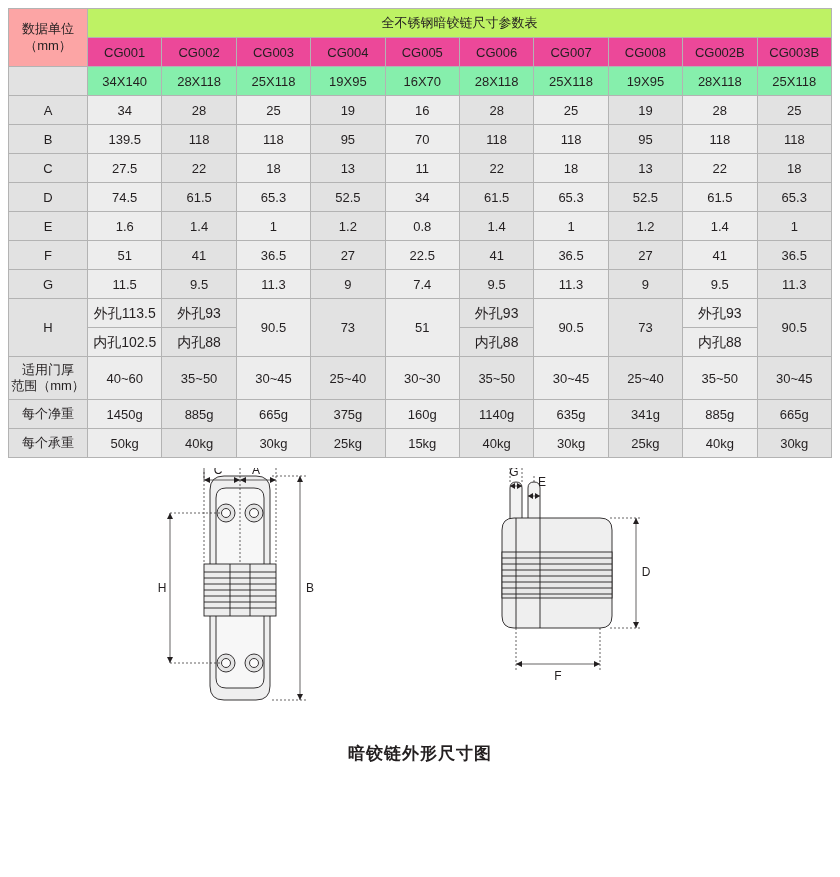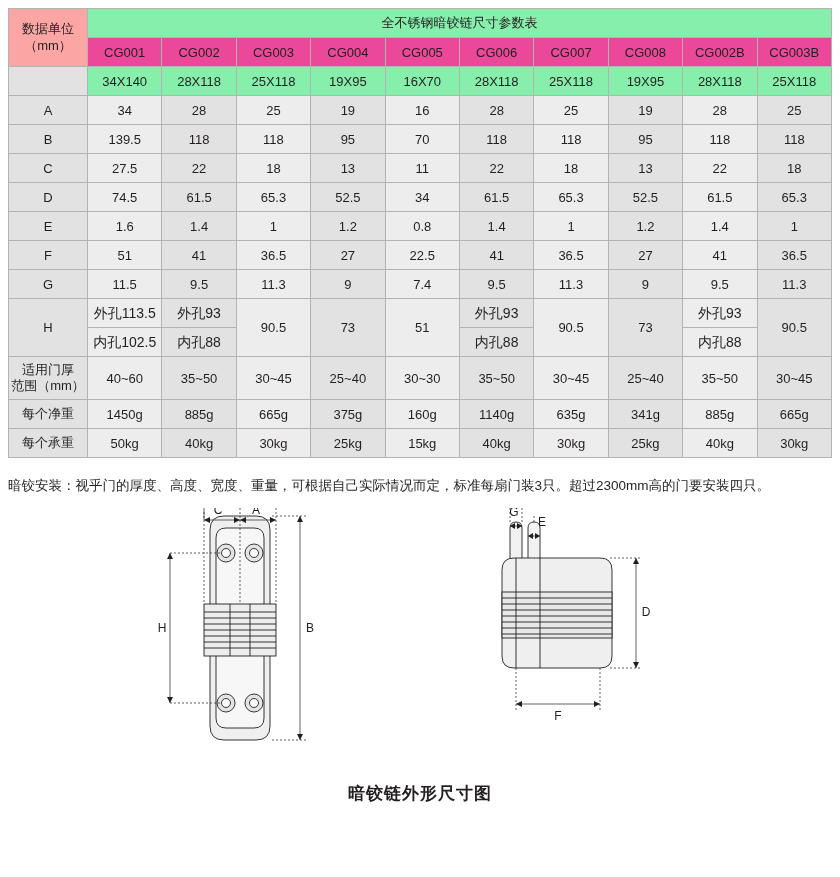--- a/index.html
+++ b/index.html
@@ -31,21 +31,21 @@
     border: 1px solid #b3b3b3;
     text-align: center;
     vertical-align: middle;
     font-size: 13px;
     font-weight: normal;
     padding: 0;
     height: 28px;
     color: #231f20;
   }
   .title-cell {
-    background: #86efac;
+    background: #bef264;
     font-size: 15px;
     font-weight: bold;
     height: 30px;
   }
   .unit-cell {
     background: #fca5a5;
     font-size: 12.5px;
     line-height: 1.25;
     width: 78px;
   }
@@ -320,21 +320,20 @@
         <td class="val">15kg</td>
         <td class="val alt">40kg</td>
         <td class="val">30kg</td>
         <td class="val alt">25kg</td>
         <td class="val">40kg</td>
         <td class="val alt">30kg</td>
       </tr>
     </tbody>
   </table>
 
-  <div class="note">暗铰安装：视乎门的厚度、高度、宽度、重量，可根据自己实际情况而定，标准每扇门装3只。超过2300mm高的门要安装四只。</div>
 
   <div class="drawings">
 
     <svg width="300" height="260" viewBox="0 0 300 260">
       <g stroke="#231f20" fill="none" stroke-width="0.9">
 
         <path d="M110 22 q0 -14 14 -14 h32 q14 0 14 14 v196 q0 14 -14 14 h-32 q-14 0 -14 -14 z" fill="#efefef"></path>
         <path d="M116 30 q0 -10 10 -10 h28 q10 0 10 10 v180 q0 10 -10 10 h-28 q-10 0 -10 -10 z" fill="#f7f7f7"></path>
 
         <circle cx="126" cy="45" r="9" fill="#e4e4e4"></circle>

